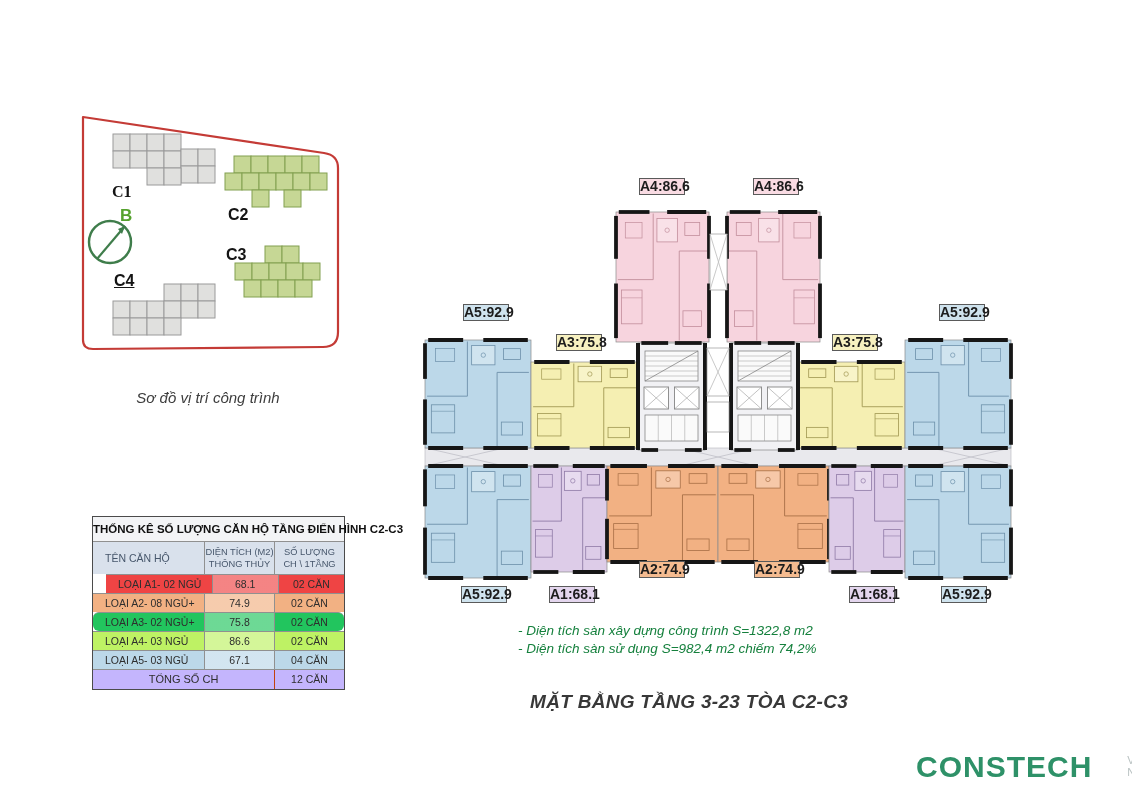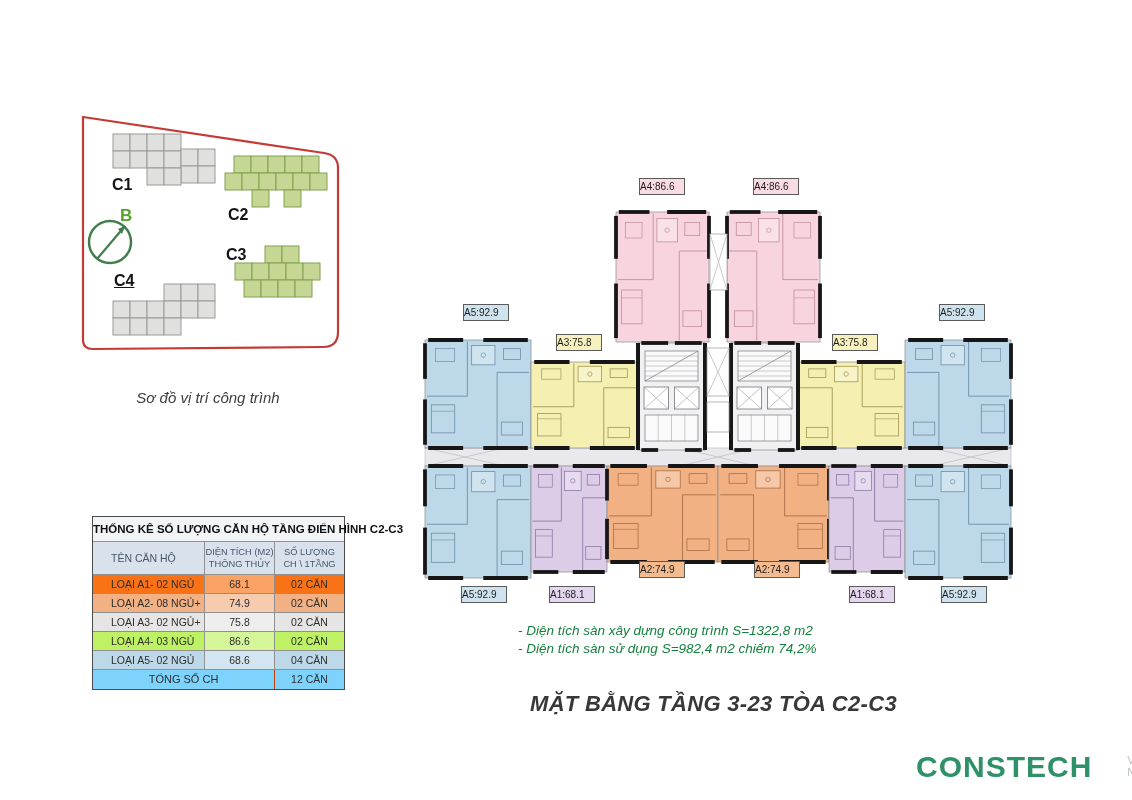--- a/index.html
+++ b/index.html
@@ -12,37 +12,37 @@
   .compass-b{position:absolute;font-size:17px;font-weight:bold;}
   .site-caption{position:absolute;left:108px;top:389px;width:200px;text-align:center;
                 font-style:italic;font-size:15px;color:#3d3d3d;}
 
   
   #stats-table{position:absolute;left:92px;top:516px;width:251px;border:1.5px solid #4b4b4b;
                background:#fff;font-size:10.5px;color:#2e2e2e;box-sizing:content-box;}
   .t-title{height:24px;line-height:24px;text-align:center;font-weight:bold;font-size:11.5px;
            background:#f3f4f6;color:#101010;white-space:nowrap;}
   .t-head{display:flex;height:32px;background:#d9e1ec;color:#46566b;border-top:1px solid #909090;}
-  .t-cell-name{width:111px;padding-left:18px;box-sizing:border-box;text-align:left;}
+  .t-cell-name{width:111px;padding-left:12px;box-sizing:border-box;text-align:left;}
   .t-cell{width:70px;text-align:center;border-left:1px solid #909090;box-sizing:border-box;}
   .t-head .t-cell-name{line-height:32px;font-size:10.5px;}
   .t-head .t-cell{padding-top:4px;font-size:9.3px;line-height:12px;}
   .t-row{display:flex;height:18px;line-height:18px;border-top:1px solid #909090;}
   .t-cell-area{background-image:linear-gradient(rgba(255,255,255,0.34),rgba(255,255,255,0.34));}
-  .t-total{display:flex;height:19px;line-height:19px;border-top:1px solid #909090;background:#7dd3fc;align-items:flex-end;}
+  .t-total{display:flex;height:19px;line-height:19px;border-top:1px solid #909090;background:#c4b5fd;align-items:flex-end;}
   .t-total-label{width:181px;text-align:center;font-size:11px;}
   .t-total-count{width:70px;text-align:center;border-left:1px solid #c2410c;box-sizing:border-box;}
 
   
   #floor-plan{position:absolute;left:422px;top:156px;width:600px;height:470px;}
   .unit-label{position:absolute;width:44px;height:15px;line-height:15px;text-align:left;
-              font-size:10px;font-weight:normal;border:1px solid #5a5a5a;color:#1c1c1c;white-space:nowrap;}
+              font-size:14px;font-weight:bold;border:1px solid #5a5a5a;color:#1c1c1c;white-space:nowrap;}
   #plan-notes{position:absolute;left:518px;top:622px;font-style:italic;font-size:13.5px;
               color:#15803d;line-height:17.5px;white-space:nowrap;}
-  #plan-title{position:absolute;left:530px;top:691px;font-size:22px;font-weight:bold;
+  #plan-title{position:absolute;left:530px;top:691px;font-size:19px;font-weight:bold;
               font-style:italic;color:#383838;letter-spacing:0.3px;white-space:nowrap;}
 
   
   #logo{position:absolute;left:916px;top:750px;display:flex;align-items:flex-end;gap:32px;}
   .logo-brand{font-size:30px;font-weight:600;letter-spacing:1px;line-height:34px;}
   .logo-suffix{font-size:11px;letter-spacing:2px;margin:0 0 6px 3px;}
 </style>
 </head>
 <body>
 
@@ -108,21 +108,21 @@
           <rect x="45" y="220" width="17" height="17" fill="#e0e0de" stroke="#9a9a9a" stroke-width="1"></rect>
           <rect x="62" y="220" width="17" height="17" fill="#e0e0de" stroke="#9a9a9a" stroke-width="1"></rect>
           <rect x="79" y="220" width="17" height="17" fill="#e0e0de" stroke="#9a9a9a" stroke-width="1"></rect>
           <rect x="96" y="220" width="17" height="17" fill="#e0e0de" stroke="#9a9a9a" stroke-width="1"></rect>
         </g>
         <circle cx="42" cy="144" r="21" fill="#ffffff" stroke="#3f7d4b" stroke-width="2.4"></circle>
         <line x1="29" y1="161" x2="57" y2="128" stroke="#3f7d4b" stroke-width="2.2"></line>
         <path d="M57,128 L50,131 L54,136 Z" fill="#3f7d4b"></path>
       </svg>
     <div id="bldg-labels">
-        <div class="bldg-label" style="left: 44px; top: 78px;">C1</div>
+        <div class="bldg-label" style="left: 44px; top: 85px; font-family: Liberation Serif, serif;">C1</div>
         <div class="bldg-label" style="left: 160px; top: 108px;">C2</div>
         <div class="bldg-label" style="left: 158px; top: 148px;">C3</div>
         <div class="bldg-label" style="left: 46px; top: 174px; text-decoration: underline;">C4</div>
       </div>
     <div class="compass-b" id="compass-b" style="left: 52px; top: 108px; color: rgb(85, 162, 45);">B</div>
   </div>
   <div class="site-caption">Sơ đồ vị trí công trình</div>
 
   <div id="stats-table">
     <div class="t-title">THỐNG KÊ SỐ LƯỢNG CĂN HỘ TẦNG ĐIỂN HÌNH C2-C3</div>
@@ -131,43 +131,43 @@
       <div class="t-cell">
         <div>DIỆN TÍCH (M2)</div>
         <div>THÔNG THỦY</div>
       </div>
       <div class="t-cell">
         <div>SỐ LƯỢNG</div>
         <div>CH \ 1TẦNG</div>
       </div>
     </div>
     <div id="table-rows">
-        <div class="t-row" style="background: #f97316;">
+        <div class="t-row" style="background: #ef4444; margin-left: 13px;">
           <div class="t-cell-name">LOẠI A1- 02 NGỦ</div>
           <div class="t-cell t-cell-area">68.1</div>
           <div class="t-cell">02 CĂN</div>
         </div>
         <div class="t-row" style="background: rgb(242, 177, 131);">
           <div class="t-cell-name">LOẠI A2- 08 NGỦ+</div>
           <div class="t-cell t-cell-area">74.9</div>
           <div class="t-cell">02 CĂN</div>
         </div>
-        <div class="t-row" style="background: #e5e5e5;">
+        <div class="t-row" style="background: #22c55e; border-radius: 6px;">
           <div class="t-cell-name">LOẠI A3- 02 NGỦ+</div>
           <div class="t-cell t-cell-area">75.8</div>
           <div class="t-cell">02 CĂN</div>
         </div>
         <div class="t-row" style="background: #bef264;">
           <div class="t-cell-name">LOẠI A4- 03 NGỦ</div>
           <div class="t-cell t-cell-area">86.6</div>
           <div class="t-cell">02 CĂN</div>
         </div>
         <div class="t-row" style="background: rgb(188, 216, 233);">
-          <div class="t-cell-name">LOẠI A5- 02 NGỦ</div>
-          <div class="t-cell t-cell-area">68.6</div>
+          <div class="t-cell-name">LOẠI A5- 03 NGỦ</div>
+          <div class="t-cell t-cell-area">67.1</div>
           <div class="t-cell">04 CĂN</div>
         </div>
       </div>
     <div class="t-total">
       <div class="t-total-label">TỔNG SỐ CH</div>
       <div class="t-total-count">12 CĂN</div>
     </div>
   </div>
 
   <div id="floor-plan">

